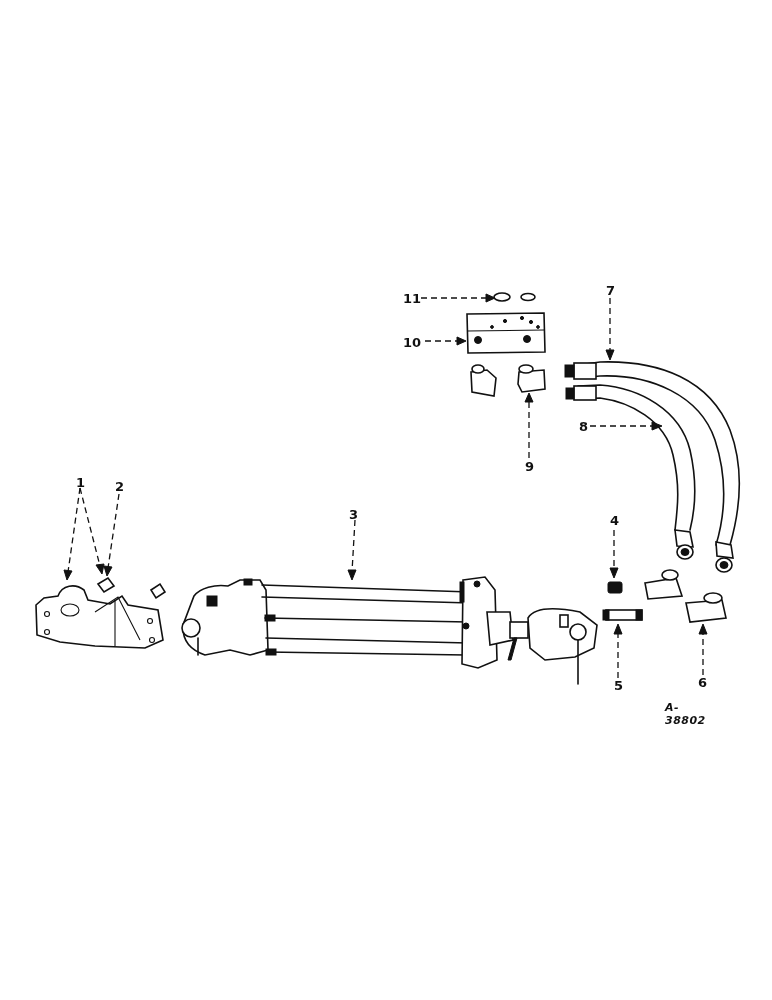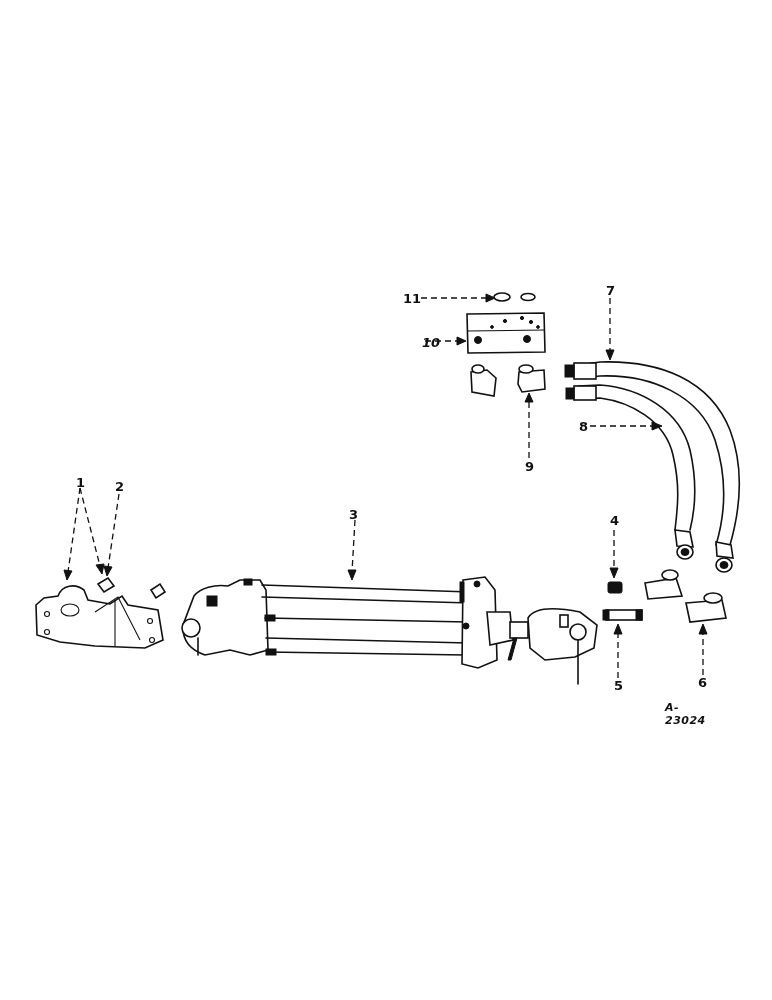--- a/index.html
+++ b/index.html
@@ -150,25 +150,25 @@
       <path class="fillw" d="M528 618 C535 606 560 608 580 612 L597 625 L594 648 L575 657 L545 660 L530 648 Z"></path>
       <rect class="fillw" x="560" y="615" width="8" height="12"></rect>
       <circle class="fillw" cx="578" cy="632" r="8"></circle>
       <path class="ln" d="M578 640 L578 684"></path>
     </g>
     <path class="dash" d="M355 520 L352 572"></path>
     <path class="fillb" d="M348 570 L352 580 L356 570 Z"></path>
   </svg>
 
   <span class="lbl" style="left:403px;top:292px;">11</span>
-  <span class="lbl" style="left:422px;top:336px;font-style:italic;">10</span>
+  <span class="lbl" style="left:403px;top:336px;">10</span>
   <span class="lbl" style="left:525px;top:460px;">9</span>
   <span class="lbl" style="left:606px;top:284px;">7</span>
   <span class="lbl" style="left:579px;top:420px;">8</span>
   <span class="lbl" style="left:76px;top:476px;">1</span>
   <span class="lbl" style="left:115px;top:480px;">2</span>
   <span class="lbl" style="left:349px;top:508px;">3</span>
   <span class="lbl" style="left:610px;top:514px;">4</span>
   <span class="lbl" style="left:614px;top:679px;">5</span>
   <span class="lbl" style="left:698px;top:676px;">6</span>
 
-  <span class="ref" style="left:665px;top:701px;">A-23024</span>
+  <span class="ref" style="left:665px;top:701px;">A-38802</span>
 </div>
 
 </body></html>

